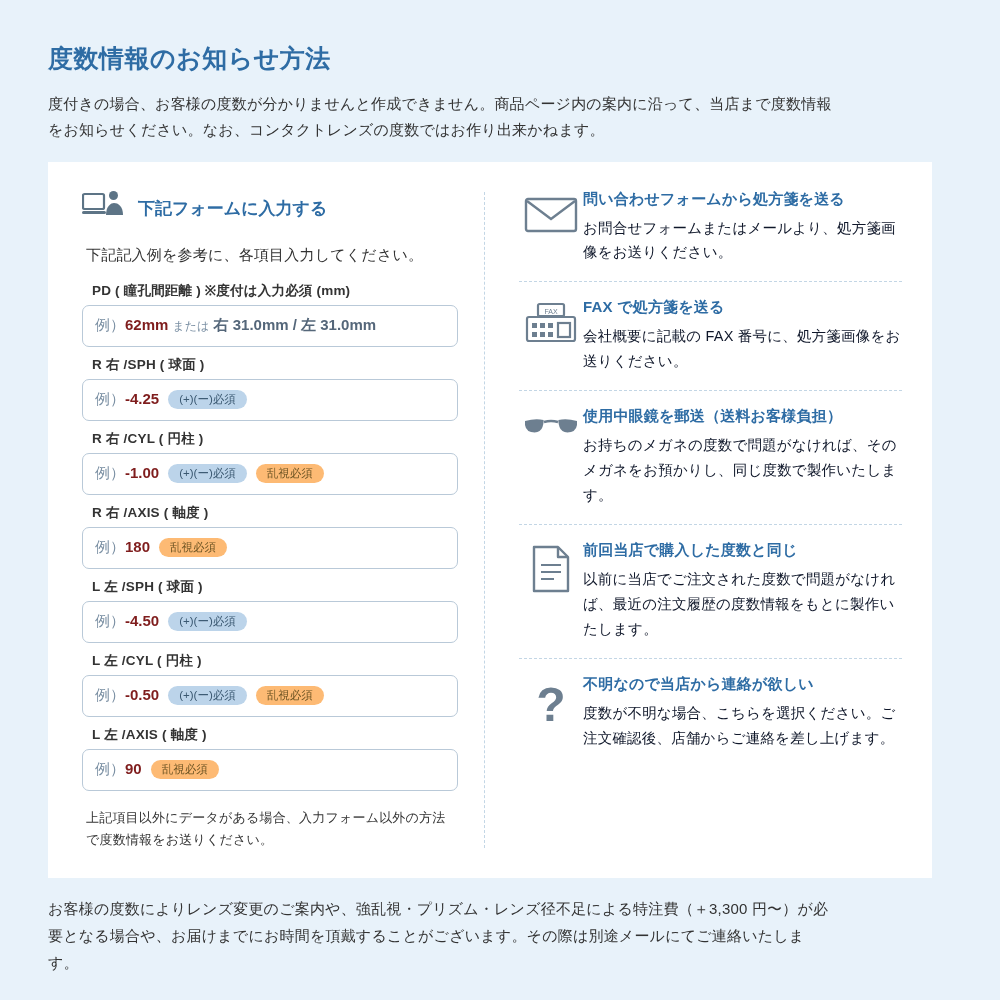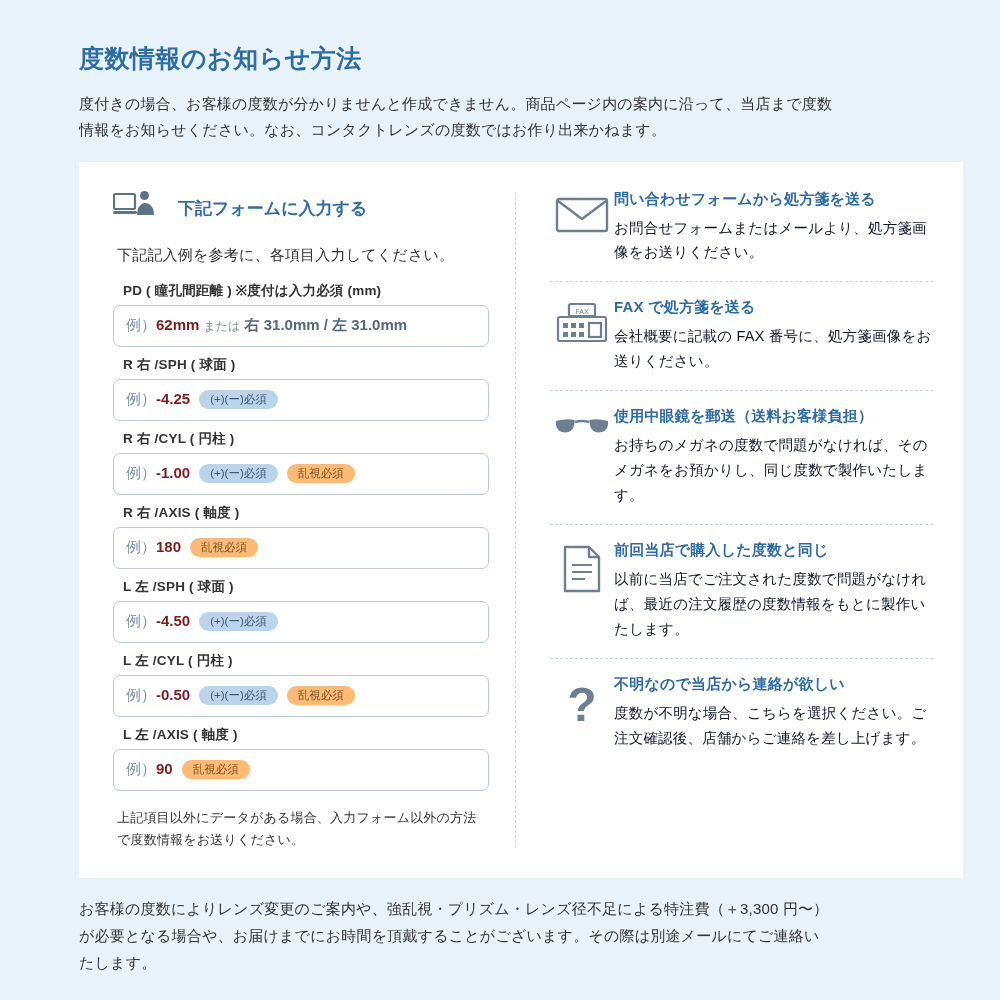--- a/index.html
+++ b/index.html
@@ -12,21 +12,21 @@
     background: #e8f2fa;
     font-family: "Liberation Sans", sans-serif;
     color: #333333;
     overflow: hidden;
   }
   .page {
     position: relative;
     width: 892px;
     height: 1000px;
     box-sizing: border-box;
-    padding: 42px 58px 0 79px;
+    padding: 42px 58px 0 48px;
   }
   .page-title {
     color: #2e6ca4;
     font-size: 25px;
     font-weight: bold;
     letter-spacing: 0.5px;
     margin: 0 0 16px 0;
   }
   .intro {
     font-size: 15px;
@@ -54,21 +54,21 @@
     margin: 30px 0 30px 0;
   }
   .col-right {
     flex: 1;
     box-sizing: border-box;
     padding: 28px 30px 20px 34px;
   }
   .left-head {
     display: flex;
     align-items: center;
-    gap: 23px;
+    gap: 14px;
     margin-bottom: 18px;
   }
   .left-head .ttl {
     color: #2e6ca4;
     font-size: 17px;
     font-weight: bold;
   }
   .left-sub {
     font-size: 15px;
     color: #333;

